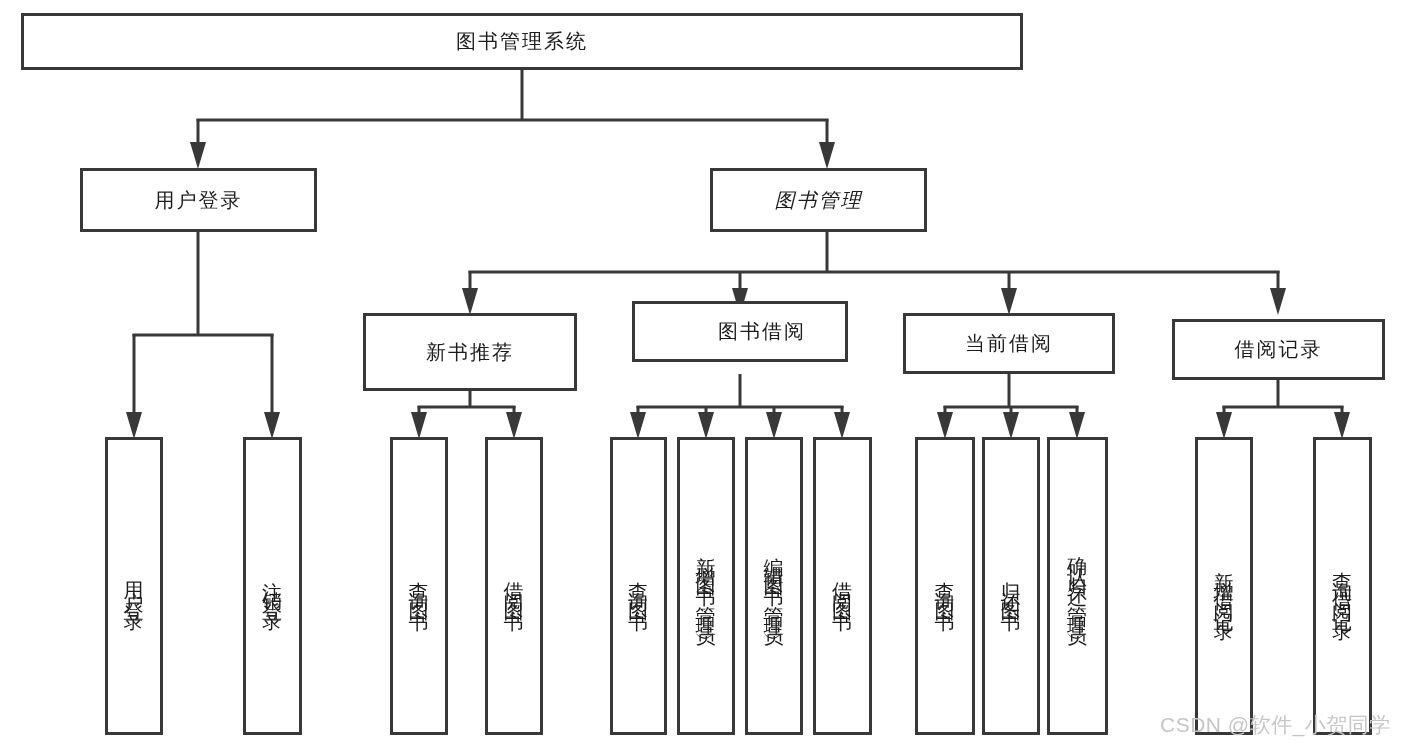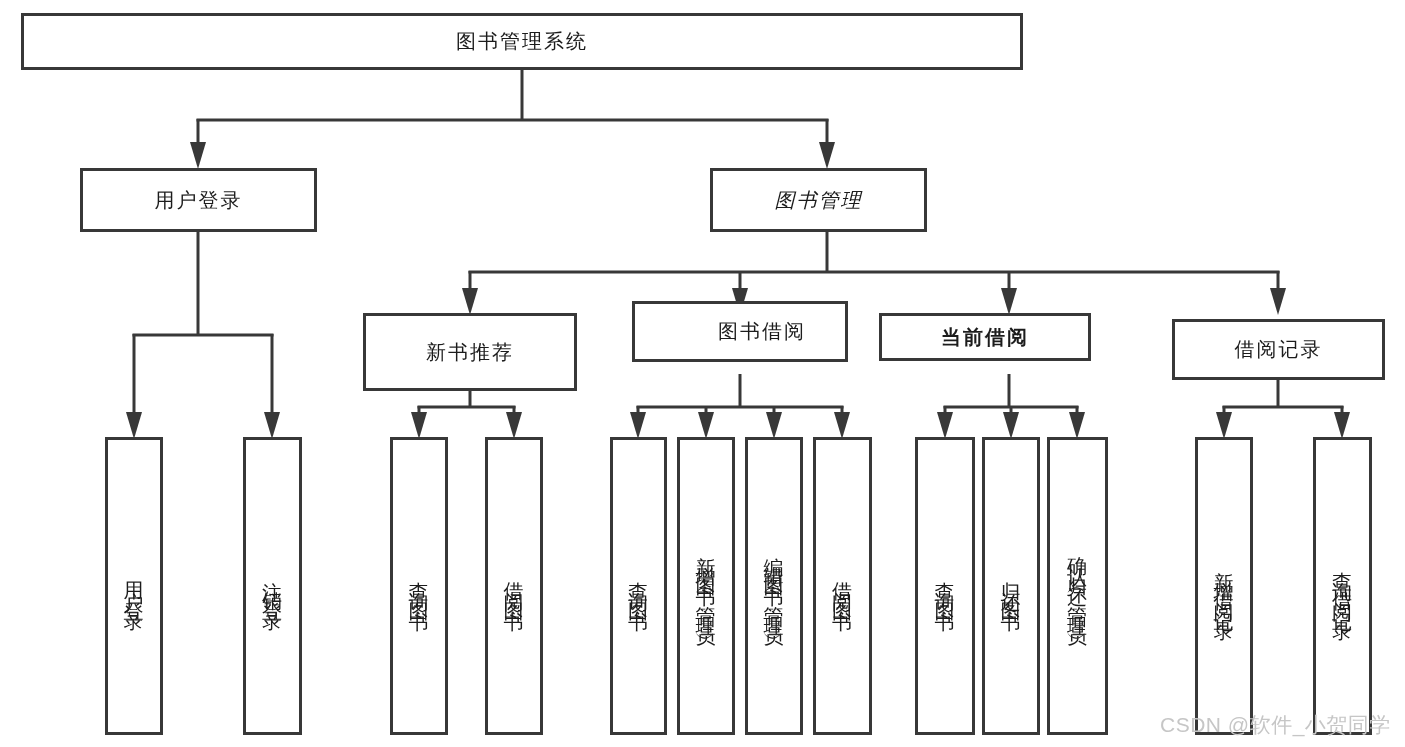--- a/index.html
+++ b/index.html
@@ -128,21 +128,21 @@
     </g>
   </svg>
 
   <div class="hbox" style="left:21px; top:13px; width:1002px; height:57px;">图书管理系统</div>
 
   <div class="hbox" style="left:80px; top:168px; width:237px; height:64px;">用户登录</div>
   <div class="hbox" style="left:710px; top:168px; width:217px; height:64px;font-style:italic;">图书管理</div>
 
   <div class="hbox" style="left:363px; top:313px; width:214px; height:78px;">新书推荐</div>
   <div class="hbox" style="left:632px; top:301px; width:216px; height:61px;padding-left:44px;">图书借阅</div>
-  <div class="hbox" style="left:879px; top:313px; width:212px; height:48px;font-weight:bold;">当前借阅</div>
+  <div class="hbox" style="left:903px; top:313px; width:212px; height:61px;">当前借阅</div>
   <div class="hbox" style="left:1172px; top:313px; width:213px; height:61px;margin-top:6px;">借阅记录</div>
 
   <div class="vbox" style="left:105px; top:437px; width:58px; height:298px;">
     <span class="vtext">用户登录</span>
   </div>
   <div class="vbox" style="left:243px; top:437px; width:59px; height:298px;">
     <span class="vtext">注销登录</span>
   </div>
 
   <div class="vbox" style="left:390px; top:437px; width:58px; height:298px;">

